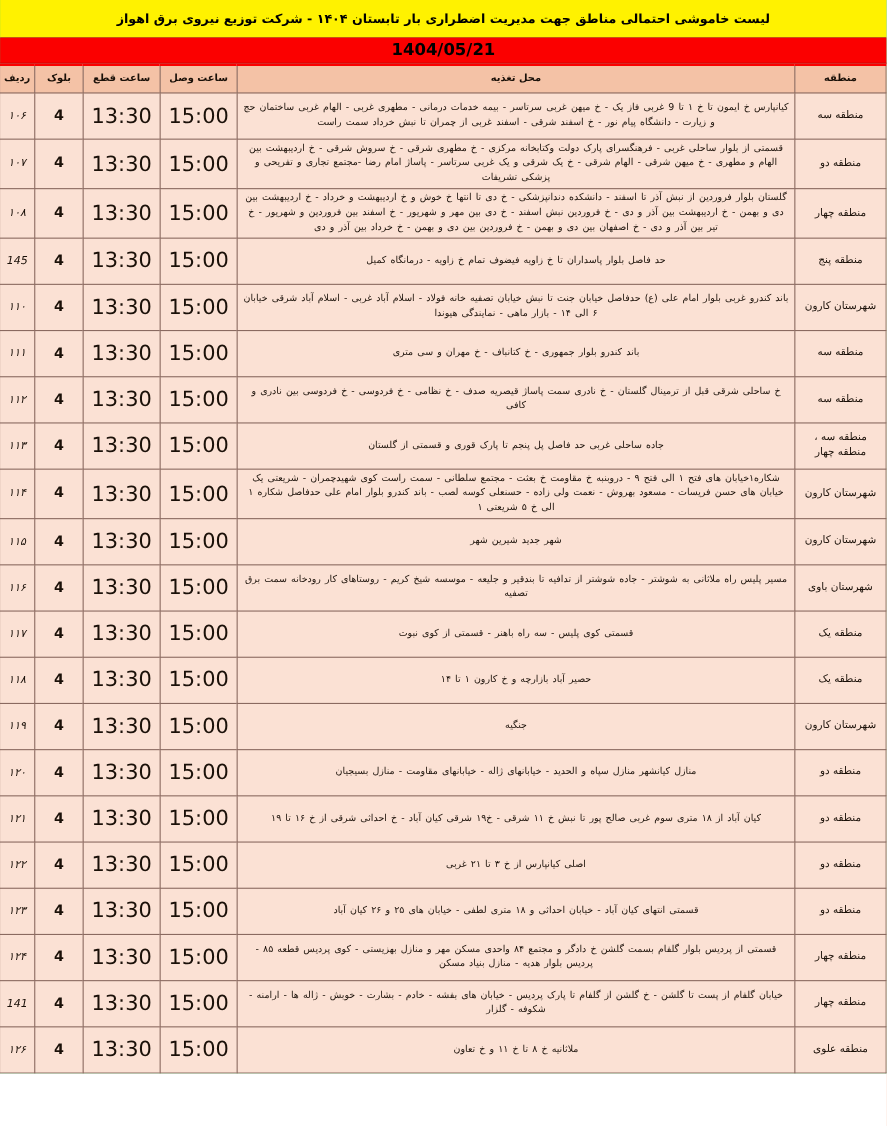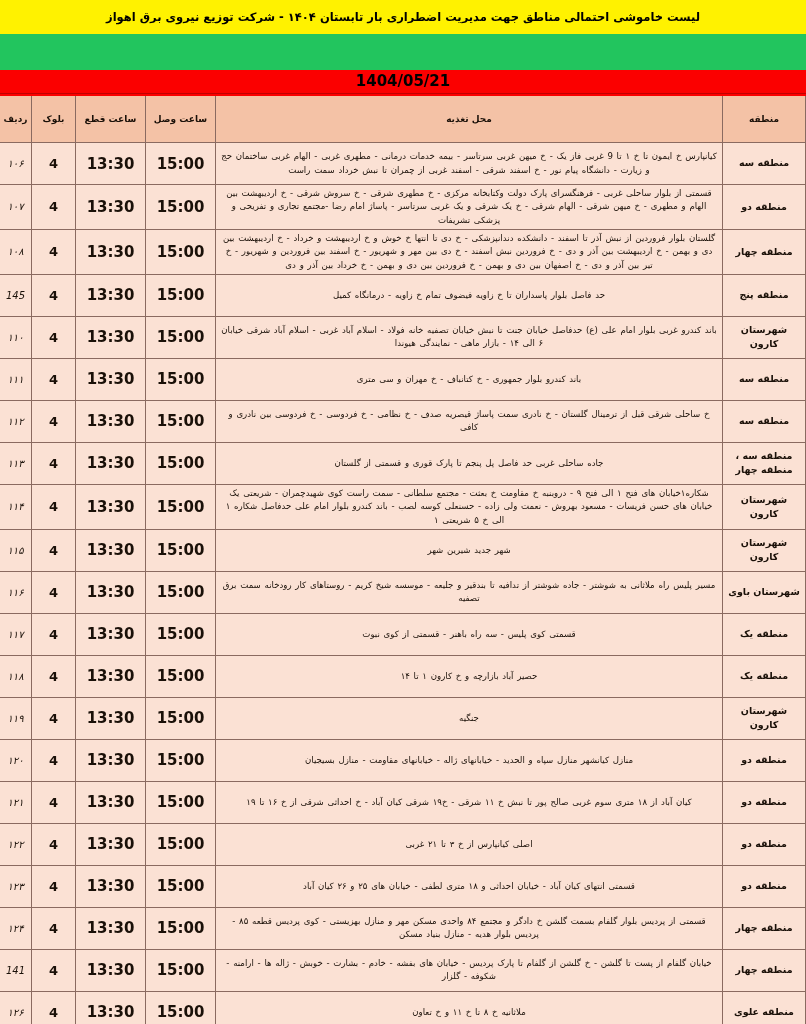--- a/index.html
+++ b/index.html
@@ -35,76 +35,75 @@
     background: #FB0000;
     color: #000000;
     text-align: center;
     font-weight: bold;
     font-size: 15px;
     height: 23px;
     line-height: 23px;
     font-family: "DejaVu Sans", "Liberation Sans", sans-serif;
     direction: ltr;
     border-bottom: 1px solid #C00000;
-    margin-top: 36px;
   }
   table.outage {
     border-collapse: collapse;
     width: 806px;
     table-layout: fixed;
     background: #FBE1D4;
   }
   table.outage th, table.outage td {
     border: 1px solid #8a6a60;
     padding: 2px 3px;
     vertical-align: middle;
     text-align: center;
     color: #1a1008;
     background: #FBE1D4;
   }
   table.outage thead th {
     background: #F4C2A6;
     font-size: 9px;
     font-weight: bold;
     height: 22px;
-    padding: 12px 2px;
+    padding: 1px 2px;
     border-top: 2px solid #FB0000;
   }
   col.c-radif   { width: 32px; }
   col.c-block   { width: 44px; }
   col.c-off     { width: 70px; }
   col.c-on      { width: 70px; }
   col.c-place   { width: 507px; }
   col.c-zone    { width: 83px; }
 
   td.radif {
     font-size: 10px;
     font-weight: normal;
     font-style: italic;
   }
   td.block {
     font-size: 13px;
     font-weight: bold;
   }
   td.time {
-    font-size: 15px;
-    font-weight: bold;
+    font-size: 19px;
+    font-weight: normal;
     direction: ltr;
     font-family: "DejaVu Sans", "Liberation Sans", sans-serif;
   }
   td.place {
     font-size: 8.6px;
     line-height: 1.55;
     padding: 4px 8px;
     text-align: center;
     word-spacing: 1px;
   }
   td.zone {
     font-size: 9.5px;
-    font-weight: bold;
+    font-weight: normal;
     line-height: 1.5;
     padding: 3px 2px;
   }
   tr.row { height: 42px; }
 </style>
 </head>
 <body>
 
 <div class="sheet">
 

